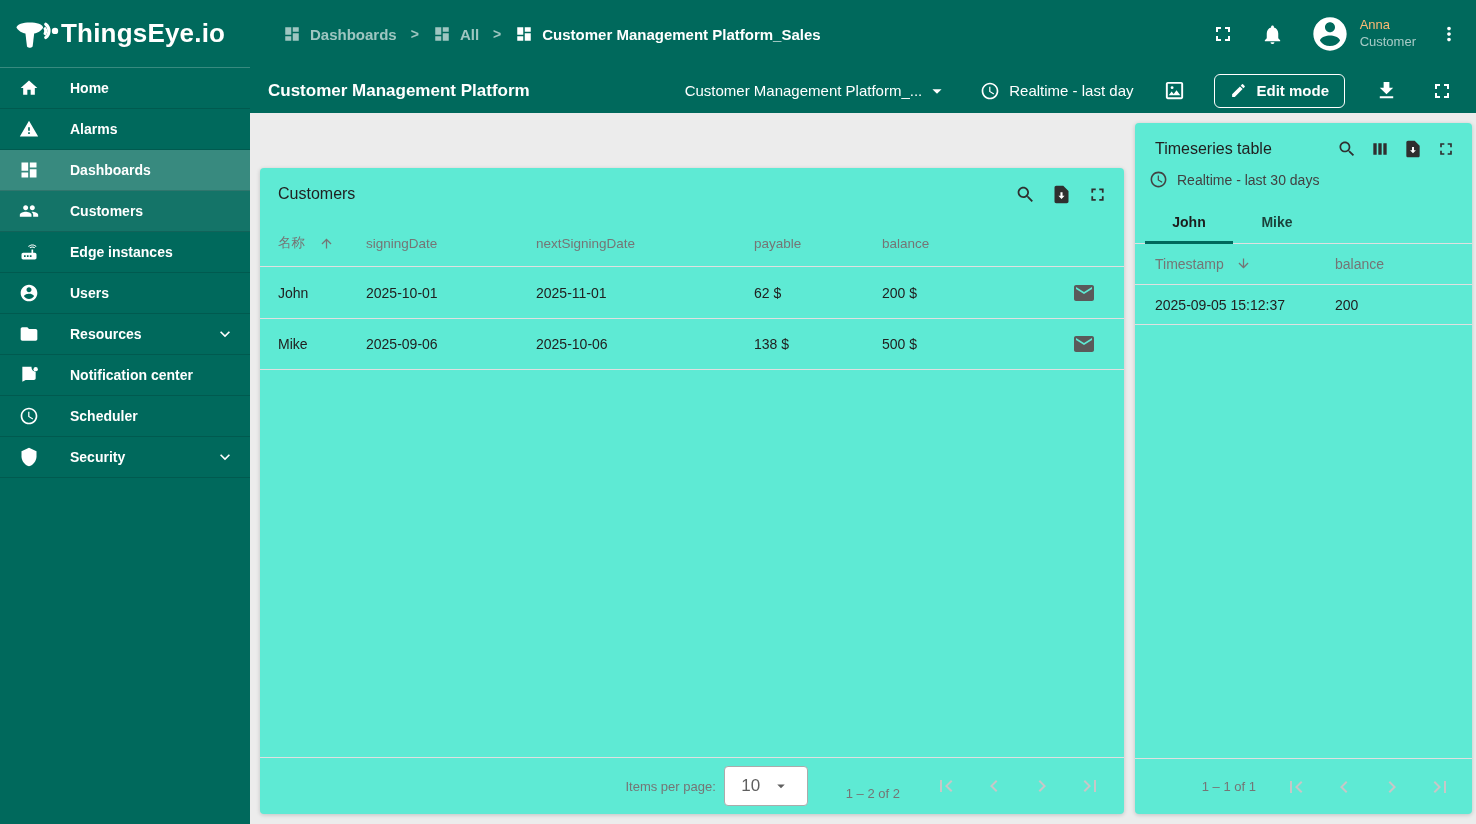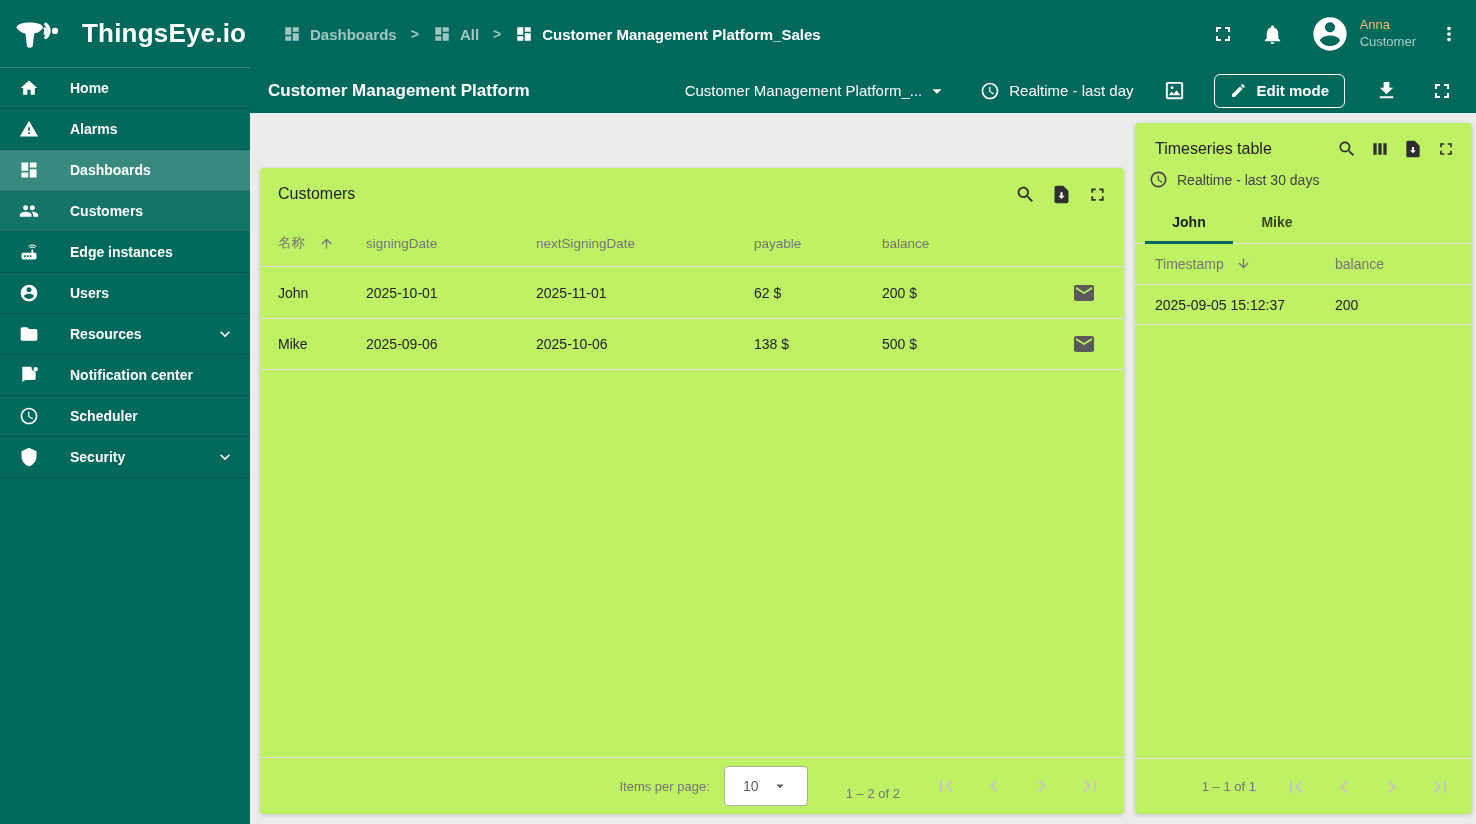--- a/index.html
+++ b/index.html
@@ -11,21 +11,21 @@
     --disabled:#c7c7c7;
   }
   *{margin:0;padding:0;box-sizing:border-box;}
   html,body{width:1476px;height:824px;overflow:hidden;}
   body{font-family:"Liberation Sans","DejaVu Sans",sans-serif;background:var(--page_bg);}
   #app{position:relative;width:1476px;height:824px;overflow:hidden;}
   svg{display:block;}
 
   
   #topbar{position:absolute;left:0;top:0;width:1476px;height:68px;background:var(--primary);display:flex;align-items:center;z-index:5;}
-  .logo-area{width:250px;height:100%;display:flex;align-items:center;gap:23px;padding-left:13px;border-bottom:1px solid rgba(255,255,255,0.22);}
+  .logo-area{width:250px;height:100%;display:flex;align-items:center;gap:2px;padding-left:13px;border-bottom:1px solid rgba(255,255,255,0.22);}
   .logo-text{color:#fff;font-size:26px;font-weight:700;letter-spacing:.2px;}
   .breadcrumbs{display:flex;align-items:center;margin-left:33px;font-size:15px;font-weight:600;}
   .crumb{display:flex;align-items:center;gap:9px;color:rgba(255,255,255,0.62);}
   .crumb.current{color:#fff;}
   .crumb-sep{color:rgba(255,255,255,0.62);margin:0 14px;font-weight:700;font-size:14px;}
   .topbar-right{margin-left:auto;display:flex;align-items:center;padding-right:16px;}
   .tb-iconbtn{color:#fff;background:none;border:none;cursor:pointer;padding:0;}
   .avatar{width:40px;height:40px;margin-left:26px;}
   .user-block{margin-left:10px;line-height:1.3;font-size:13px;}
   .user-name{color:#fdba74;}
@@ -47,21 +47,21 @@
   .side-item{height:41px;display:flex;align-items:center;gap:31px;padding-left:19px;color:#fff;border-bottom:1px solid rgba(0,0,0,0.14);cursor:pointer;}
   .side-item .lbl{font-size:14px;font-weight:600;}
   .side-item.active{background:rgba(255,255,255,0.22);}
   .side-item.semi{background:rgba(255,255,255,0.08);}
   .side-item .chev{margin-left:auto;margin-right:15px;}
 
   
   #main{position:absolute;left:250px;top:113px;width:1226px;height:711px;background:var(--page_bg);}
   #refresh-btn{position:absolute;left:10px;top:13px;width:864px;height:31px;background:#fff;border:1px solid var(--primary);border-radius:6px;display:flex;align-items:center;justify-content:center;gap:9px;color:var(--primary);font-size:14px;font-weight:700;cursor:pointer;}
 
-  .card{background:#bef264;border-radius:4px;box-shadow:0 1px 4px rgba(0,0,0,0.18);display:flex;flex-direction:column;}
+  .card{background:#5eead4;border-radius:4px;box-shadow:0 1px 4px rgba(0,0,0,0.18);display:flex;flex-direction:column;}
   #customers-card{position:absolute;left:10px;top:55px;width:864px;height:646px;}
   #timeseries-card{position:absolute;left:885px;top:10px;width:337px;height:691px;}
 
   .cw-header{height:52px;display:flex;align-items:center;padding:0 16px 0 18px;}
   .w-title{font-size:16px;color:var(--ink);}
   .w-icons{margin-left:auto;display:flex;align-items:center;gap:15px;color:#2f2f2f;}
   .w-iconbtn{background:none;border:none;color:#2f2f2f;cursor:pointer;padding:0;}
 
   .cw-thead{display:flex;align-items:center;height:46px;color:var(--muted);font-size:13.5px;}
   .cw-row{display:flex;align-items:center;height:52px;border-top:1px solid var(--divider);font-size:14px;color:var(--ink);}
@@ -69,22 +69,22 @@
   .col-name{width:106px;padding-left:18px;display:flex;align-items:center;gap:14px;}
   .col-sign{width:170px;}
   .col-next{width:218px;}
   .col-pay{width:128px;}
   .col-bal{width:150px;}
   .col-act{flex:1;display:flex;justify-content:flex-end;padding-right:28px;}
   .sort-ic{color:var(--muted);}
   .body-spacer{flex:1;}
 
   .cw-footer{border-top:1px solid var(--divider);height:57px;display:flex;align-items:center;justify-content:flex-end;color:var(--muted);font-size:13px;padding-right:14px;}
-  .pp-label{margin-right:14px;padding-left:26px;}
-  .pp-select{width:84px;height:40px;border:1px solid #ababab;border-radius:4px;display:flex;align-items:center;justify-content:center;gap:12px;color:#5f5f5f;font-size:14px;background:#fff;cursor:pointer;}
+  .pp-label{margin-right:8px;padding-left:26px;}
+  .pp-select{width:84px;height:40px;border:1px solid #ababab;border-radius:4px;display:flex;align-items:center;justify-content:center;gap:12px;color:#5f5f5f;font-size:17px;background:#fff;cursor:pointer;}
   .range-label{margin:14px 34px 0 38px;}
   .pg-nav{display:flex;align-items:center;gap:24px;margin-right:8px;}
   .pg-btn{background:none;border:none;color:var(--disabled);padding:0;cursor:default;}
 
   .ts-header{display:flex;align-items:center;padding:16px 16px 0 20px;}
   .ts-header .w-icons{gap:13px;}
   .ts-timewindow{display:flex;align-items:center;gap:9px;color:#424242;font-size:14px;margin:11px 0 0 14px;background:none;border:none;cursor:pointer;}
   .ts-tabs{margin-top:11px;height:44px;display:flex;padding-left:10px;border-bottom:1px solid var(--divider);}
   .tab{width:88px;text-align:center;line-height:44px;font-size:14px;font-weight:700;color:#1c1c1c;position:relative;cursor:pointer;background:none;border:none;}
   .tab.inactive{color:rgba(0,0,0,0.72);}

